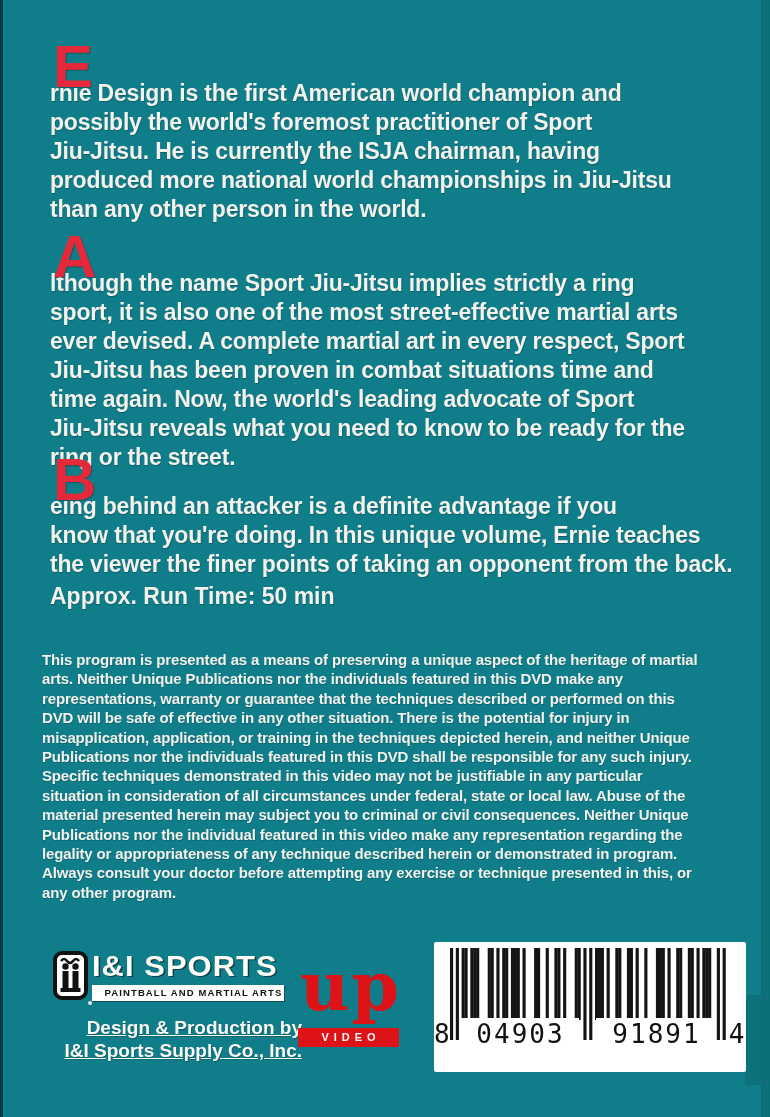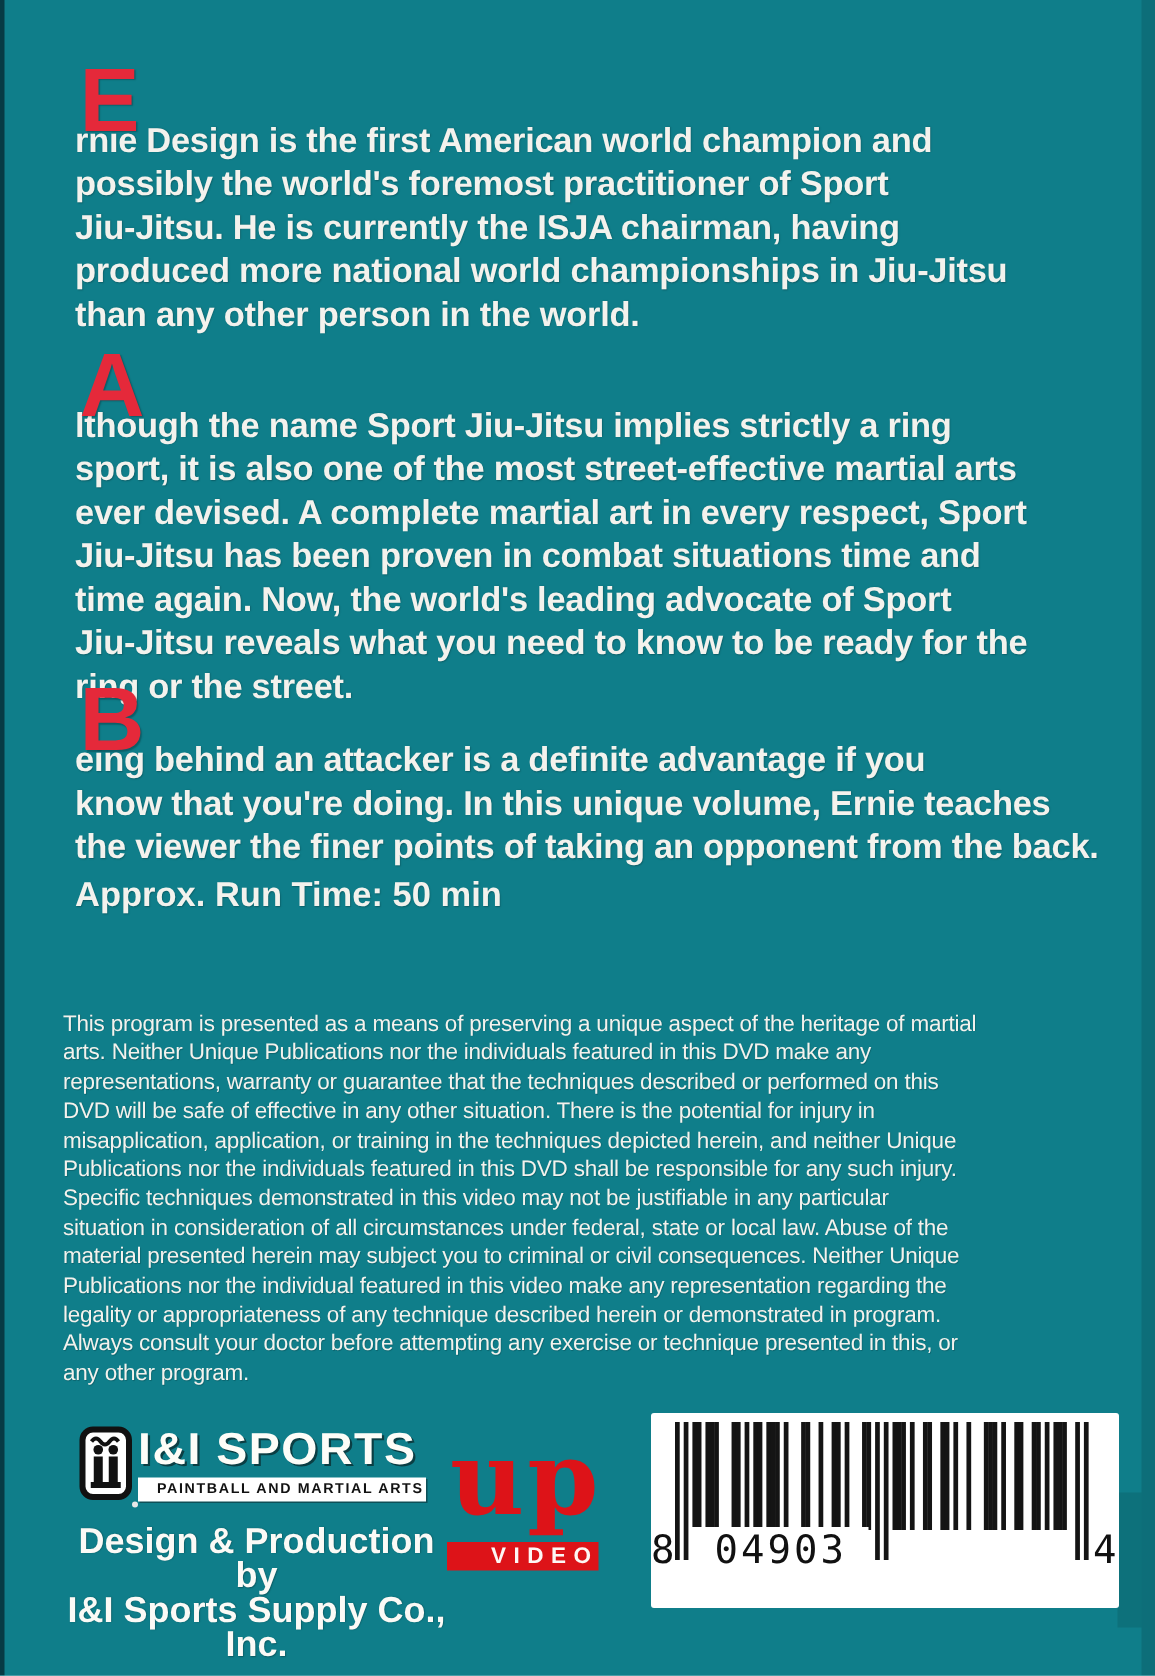--- a/index.html
+++ b/index.html
@@ -33,24 +33,23 @@
     color:var(--accent-red);font-size:60px;line-height:1;font-weight:bold;
     text-indent:0;text-shadow:1px 1px 1px rgba(0,0,0,.25);
   }
   .run-time{
     position:absolute;left:50px;top:583px;
     color:var(--text);font-weight:bold;font-size:23px;
     text-shadow:0.5px 0.5px 1px rgba(0,0,0,.25);
   }
   .disclaimer{
     position:absolute;left:42px;top:650px;width:712px;
-    color:var(--text);font-weight:normal;font-size:15px;line-height:19.4px;
+    color:var(--text);font-weight:bold;font-size:15px;line-height:19.4px;
     letter-spacing:-0.15px;white-space:pre-line;
     text-shadow:0.5px 0.5px 0.5px rgba(0,0,0,.2);
-    margin-top:23px;
   }
 
   
   .iandi-icon{
     position:absolute;left:53px;top:951px;width:35px;height:49px;
     background:#fff;border:4px solid #111;border-radius:9px;
   }
   .iandi-icon svg{display:block;width:100%;height:100%;}
   .iandi-reg-dot{position:absolute;left:88px;top:1001px;width:4px;height:4px;background:#e9e9e9;border-radius:50%;}
   .iandi-wordmark{
@@ -61,35 +60,36 @@
   }
   .iandi-tagline{
     position:absolute;left:92px;top:985px;width:192px;height:16px;
     background:#fff;color:#111;font-weight:bold;font-size:9.5px;line-height:16px;
     letter-spacing:1.1px;text-align:center;white-space:nowrap;
     box-shadow:1px 1px 0 rgba(10,10,10,.4);
     padding-left:11px;
   }
   .iandi-credit{
     position:absolute;left:40px;top:1016px;width:262px;
-    color:#fbfaf6;font-weight:bold;font-size:24px;line-height:23px;
-    text-align:center;white-space:pre-line;
+    color:#fbfaf6;font-weight:bold;font-size:19px;line-height:23px;
+    text-align:right;white-space:pre-line;
     text-shadow:0.5px 0.5px 1px rgba(0,0,0,.3);
+    text-decoration:underline;
   }
 
   
   .up-wordmark{
     position:absolute;left:300px;top:950px;width:100px;height:76px;
     color:var(--logo-red);font-weight:bold;font-size:68px;line-height:72px;
     letter-spacing:2px;font-family:"DejaVu Serif",serif;
   }
   .up-video-bar{
     position:absolute;left:298px;top:1028px;width:101px;height:19px;
-    background:var(--logo-red);color:#fdf6f4;font-weight:bold;font-size:15px;
-    line-height:19px;text-align:right;letter-spacing:5px;text-indent:5px;
+    background:var(--logo-red);color:#fdf6f4;font-weight:bold;font-size:11px;
+    line-height:19px;text-align:center;letter-spacing:5px;text-indent:5px;
   }
 
   
   .barcode-box{
     position:absolute;left:434px;top:942px;width:312px;height:130px;
     background:#fff;border-radius:2px;
   }
   .barcode-box svg{position:absolute;left:0;top:0;fill:var(--bar-black);}
   .barcode-digit{
     position:absolute;top:76px;height:32px;background:#fff;
@@ -216,15 +216,16 @@
         <rect x="256.70" y="6" width="3.15" height="72"></rect>
         <rect x="262.50" y="6" width="3.15" height="72"></rect>
         <rect x="268.30" y="6" width="3.15" height="72"></rect>
         <rect x="271.20" y="6" width="3.15" height="72"></rect>
         <rect x="274.10" y="6" width="3.15" height="72"></rect>
         <rect x="282.80" y="6" width="3.15" height="92"></rect>
         <rect x="288.60" y="6" width="3.15" height="92"></rect>
       </svg>
     <span class="barcode-digit bd-0">8</span>
     <span class="barcode-digit bd-1">04903</span>
+    <span class="barcode-digit bd-2">91891</span>
     <span class="barcode-digit bd-3">4</span>
   </div>
 </div>
 
 </body></html>

